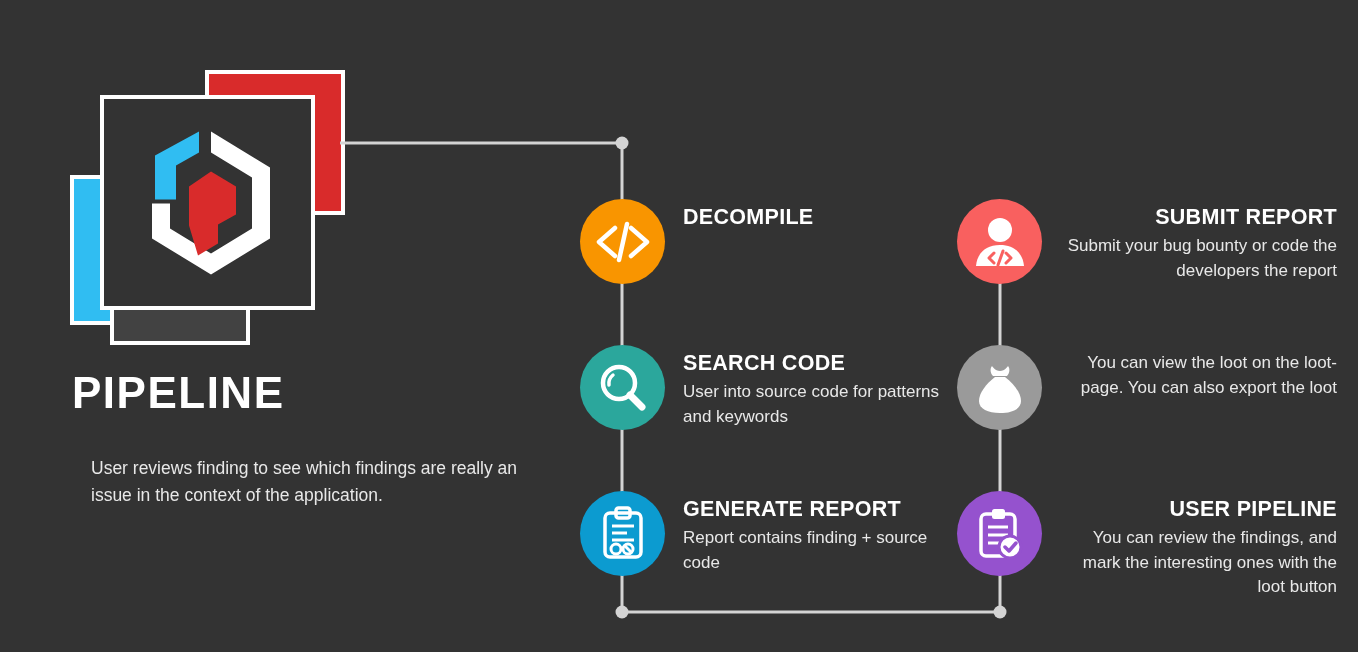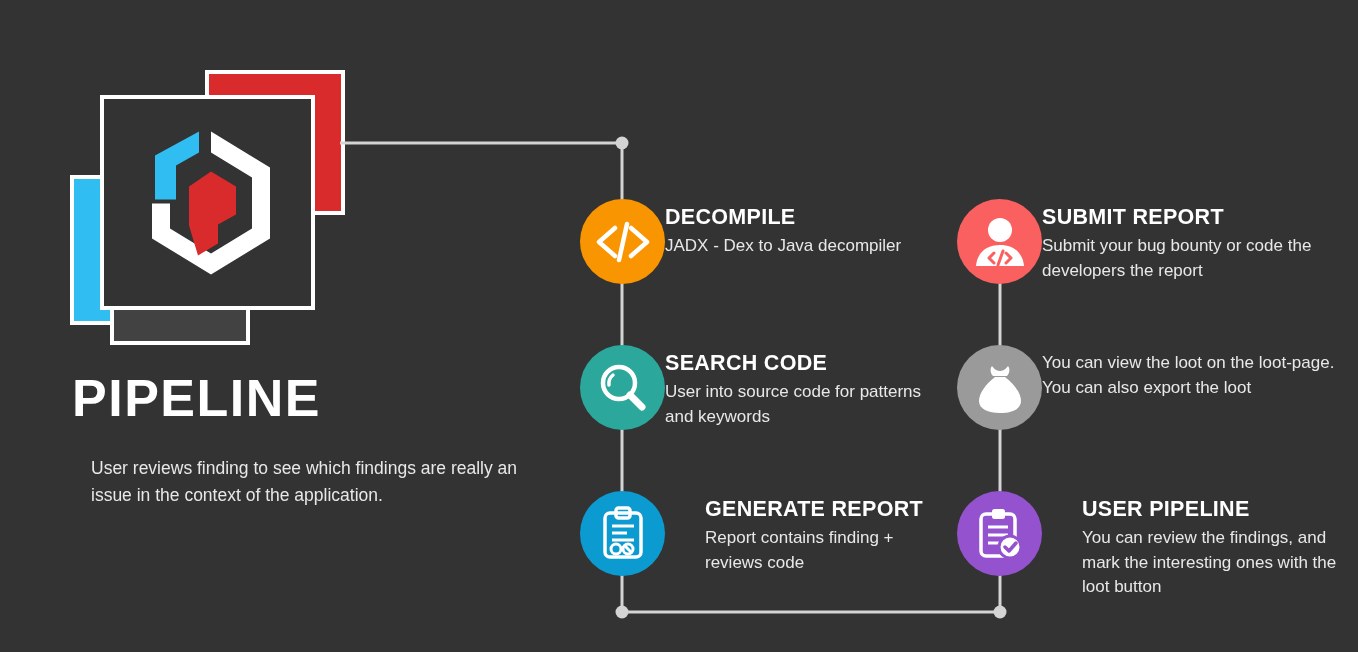--- a/index.html
+++ b/index.html
@@ -58,21 +58,21 @@
   .logo-svg {
     position: absolute;
     left: 50%; top: 50%;
     transform: translate(-50%, -50%);
     width: 170px; height: 155px;
   }
 
   #pipeline-title {
     position: absolute;
     left: 72px; top: 368px;
-    font-size: 52px;
+    font-size: 44px;
     font-weight: bold;
     color: #ffffff;
     letter-spacing: 1.5px;
     margin: 0;
     text-align: right;
   }
   #pipeline-desc {
     position: absolute;
     left: 73px; top: 437px;
     width: 455px;
@@ -100,20 +100,21 @@
     position: relative;
     flex: 0 0 auto;
     width: 85px; height: 85px;
     border-radius: 50%;
     display: flex;
     align-items: center;
     justify-content: center;
   }
   .step-badge svg { display: block; }
   .step-text {
+    margin-left: 18px;
     padding-top: 6px;
   }
   .step-title {
     font-size: 21.5px;
     font-weight: bold;
     color: #ffffff;
     letter-spacing: 0.3px;
     margin: 0 0 4px 0;
     white-space: nowrap;
   }
@@ -122,24 +123,24 @@
     line-height: 24.5px;
     color: #e8e8e8;
     margin: 0;
   }
 
   .col-left  { left: 580px; }
   .col-right { left: 957px; }
 
   .row-1 { top: 199px; }
   .row-2 { top: 345px; }
-  .row-3 { top: 491px; gap: 40px; }
+  .row-3 { top: 491px; }
 
   .w-left  { width: 360px; }
-  .w-right { width: 380px; }
+  .w-right { width: 380px; text-align: right; }
 </style>
 </head>
 <body>
 
 <div id="canvas">
 
   <div id="brand">
 
     <div class="card-stack">
       <div class="card card-red"></div>
@@ -182,21 +183,20 @@
   <div class="step col-left row-1 w-left">
     <div class="step-badge" style="background:#f99500">
       <svg width="56" height="46" viewBox="0 0 56 46">
         <path d="M20 9 L4 23 L20 37" stroke="#ffffff" stroke-width="4.5" fill="none" stroke-linecap="round" stroke-linejoin="round"></path>
         <path d="M36 9 L52 23 L36 37" stroke="#ffffff" stroke-width="4.5" fill="none" stroke-linecap="round" stroke-linejoin="round"></path>
         <line x1="32" y1="5" x2="24" y2="41" stroke="#ffffff" stroke-width="4.5" stroke-linecap="round"></line>
       </svg>
     </div>
     <div class="step-text">
       <p class="step-title">DECOMPILE</p>
-      <p class="step-desc">JADX - Dex to Java decompiler</p>
     </div>
   </div>
 
   <div class="step col-left row-2 w-left">
     <div class="step-badge" style="background:#2ba79c">
       <svg width="56" height="56" viewBox="0 0 56 56">
         <circle cx="24" cy="23" r="16" stroke="#ffffff" stroke-width="4.5" fill="none"></circle>
         <path d="M18 15 a11 11 0 0 0 -4 10" stroke="#ffffff" stroke-width="3.5" fill="none" stroke-linecap="round"></path>
         <line x1="35" y1="35" x2="47" y2="47" stroke="#ffffff" stroke-width="7" stroke-linecap="round"></line>
       </svg>
@@ -215,21 +215,21 @@
         <line x1="14" y1="20" x2="36" y2="20" stroke="#ffffff" stroke-width="3"></line>
         <line x1="14" y1="27" x2="29" y2="27" stroke="#ffffff" stroke-width="3"></line>
         <line x1="14" y1="34" x2="36" y2="34" stroke="#ffffff" stroke-width="3"></line>
         <circle cx="18" cy="43" r="5" stroke="#ffffff" stroke-width="3" fill="none"></circle>
         <circle cx="30" cy="43" r="5" stroke="#ffffff" stroke-width="3" fill="none"></circle>
         <line x1="26" y1="39" x2="34" y2="47" stroke="#ffffff" stroke-width="3"></line>
       </svg>
     </div>
     <div class="step-text">
       <p class="step-title">GENERATE REPORT</p>
-      <p class="step-desc">Report contains finding + reviews code</p>
+      <p class="step-desc">Report contains finding + source code</p>
     </div>
   </div>
 
   <div class="step col-right row-1 w-right">
     <div class="step-badge" style="background:#f9605f">
       <svg width="58" height="56" viewBox="0 0 58 56">
         <circle cx="29" cy="16" r="12" fill="#ffffff"></circle>
         <path d="M29 31 C14 31 6 40 5 52 L53 52 C52 40 44 31 29 31 Z" fill="#ffffff"></path>
         <path d="M23 39 L18 44 L23 49" stroke="#f9605f" stroke-width="3" fill="none" stroke-linecap="round" stroke-linejoin="round"></path>
         <path d="M35 39 L40 44 L35 49" stroke="#f9605f" stroke-width="3" fill="none" stroke-linecap="round" stroke-linejoin="round"></path>

